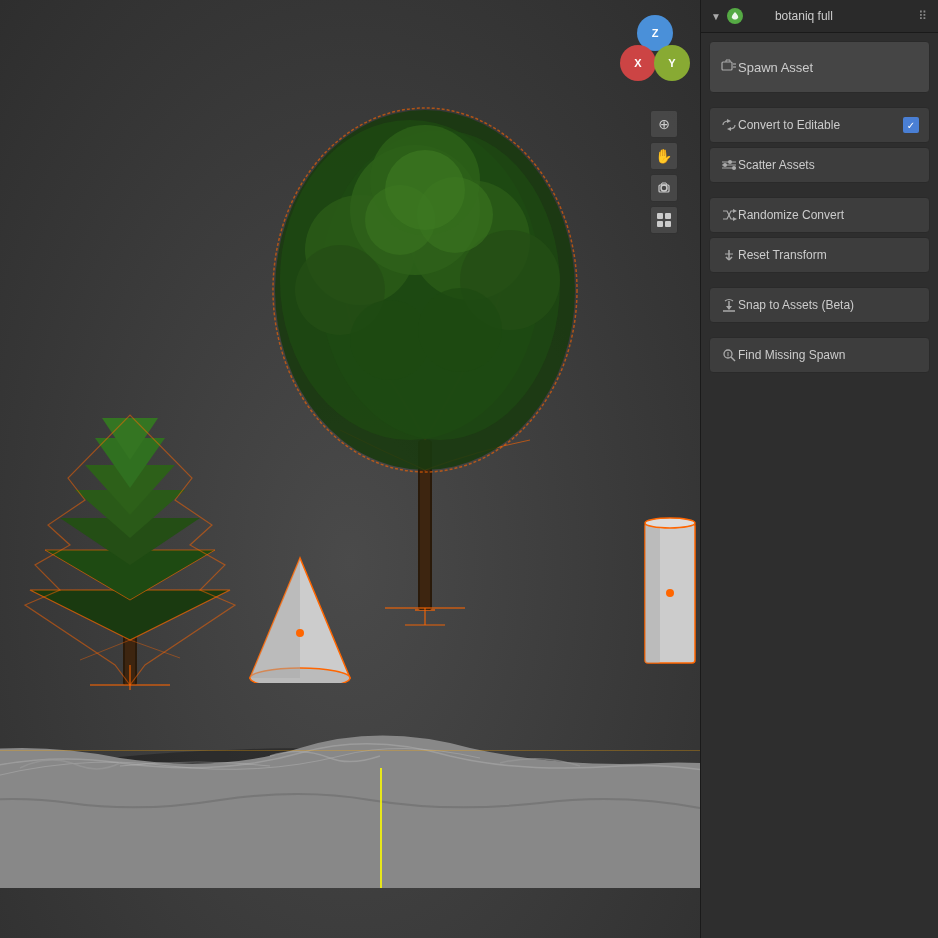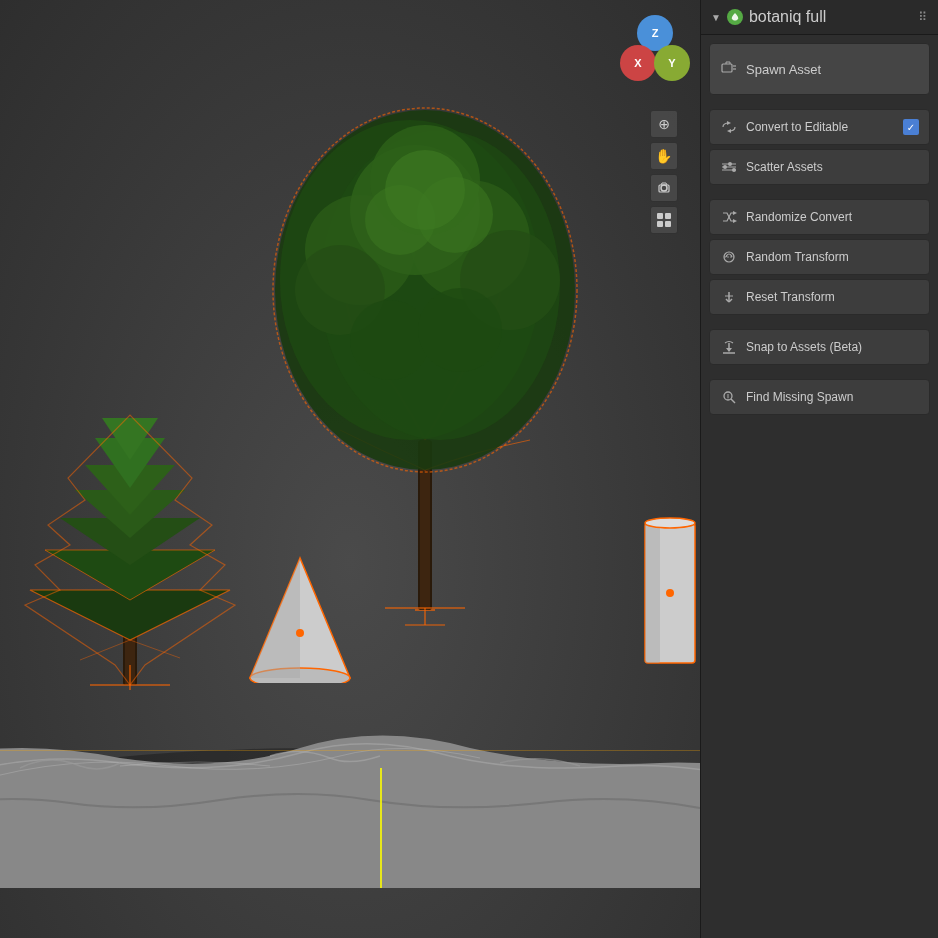--- a/index.html
+++ b/index.html
@@ -161,22 +161,23 @@
       width: 16px;
       height: 16px;
       background: #55aa44;
       border-radius: 50%;
       display: flex;
       align-items: center;
       justify-content: center;
     }
     .panel-title {
       color: #cccccc;
-      font-size: 16px;
+      font-size: 12px;
       flex: 1;
+      margin-left: 26px;
     }
     .panel-dots {
       color: #888;
       font-size: 12px;
       letter-spacing: 1px;
     }
 
     
     #panel-buttons {
       padding: 8px 8px;
@@ -187,21 +188,20 @@
 
     .panel-btn {
       height: 36px;
       background: #3d3d3d;
       border: 1px solid #2a2a2a;
       border-radius: 4px;
       color: #cccccc;
       font-size: 12px;
       display: flex;
       align-items: center;
-      gap: 8px;
       padding: 0 10px;
       cursor: pointer;
       width: 100%;
       text-align: left;
       transition: background 0.1s;
     }
 
     .panel-btn.large {
       height: 52px;
       font-size: 13px;
@@ -455,30 +455,20 @@
         <svg width="16" height="16" viewBox="0 0 16 16">
           <path d="M2 4 L6 4 L10 12 L14 12" fill="none" stroke="#aaa" stroke-width="1.2"></path>
           <path d="M2 12 L6 12 L10 4 L14 4" fill="none" stroke="#aaa" stroke-width="1.2"></path>
           <polygon points="12,2 16,4 12,6" fill="#aaa"></polygon>
           <polygon points="12,10 16,12 12,14" fill="#aaa"></polygon>
         </svg>
       </div>
       <span class="btn-label">Randomize Convert</span>
     </button>
 
-    <button class="panel-btn">
-      <div class="btn-icon">
-        <svg width="16" height="16" viewBox="0 0 16 16">
-          <circle cx="8" cy="8" r="5" fill="none" stroke="#aaa" stroke-width="1.2"></circle>
-          <path d="M5 8 Q6 5 8 5 Q10 5 11 8" fill="none" stroke="#aaa" stroke-width="1.2"></path>
-          <line x1="3" y1="8" x2="13" y2="8" stroke="#aaa" stroke-width="0.8" stroke-dasharray="2,1"></line>
-        </svg>
-      </div>
-      <span class="btn-label">Random Transform</span>
-    </button>
 
     <button class="panel-btn">
       <div class="btn-icon">
         <svg width="16" height="16" viewBox="0 0 16 16">
           <line x1="8" y1="3" x2="8" y2="13" stroke="#aaa" stroke-width="1.5"></line>
           <line x1="5" y1="10" x2="8" y2="13" stroke="#aaa" stroke-width="1.5"></line>
           <line x1="11" y1="10" x2="8" y2="13" stroke="#aaa" stroke-width="1.5"></line>
           <line x1="4" y1="7" x2="12" y2="7" stroke="#aaa" stroke-width="1"></line>
         </svg>
       </div>

